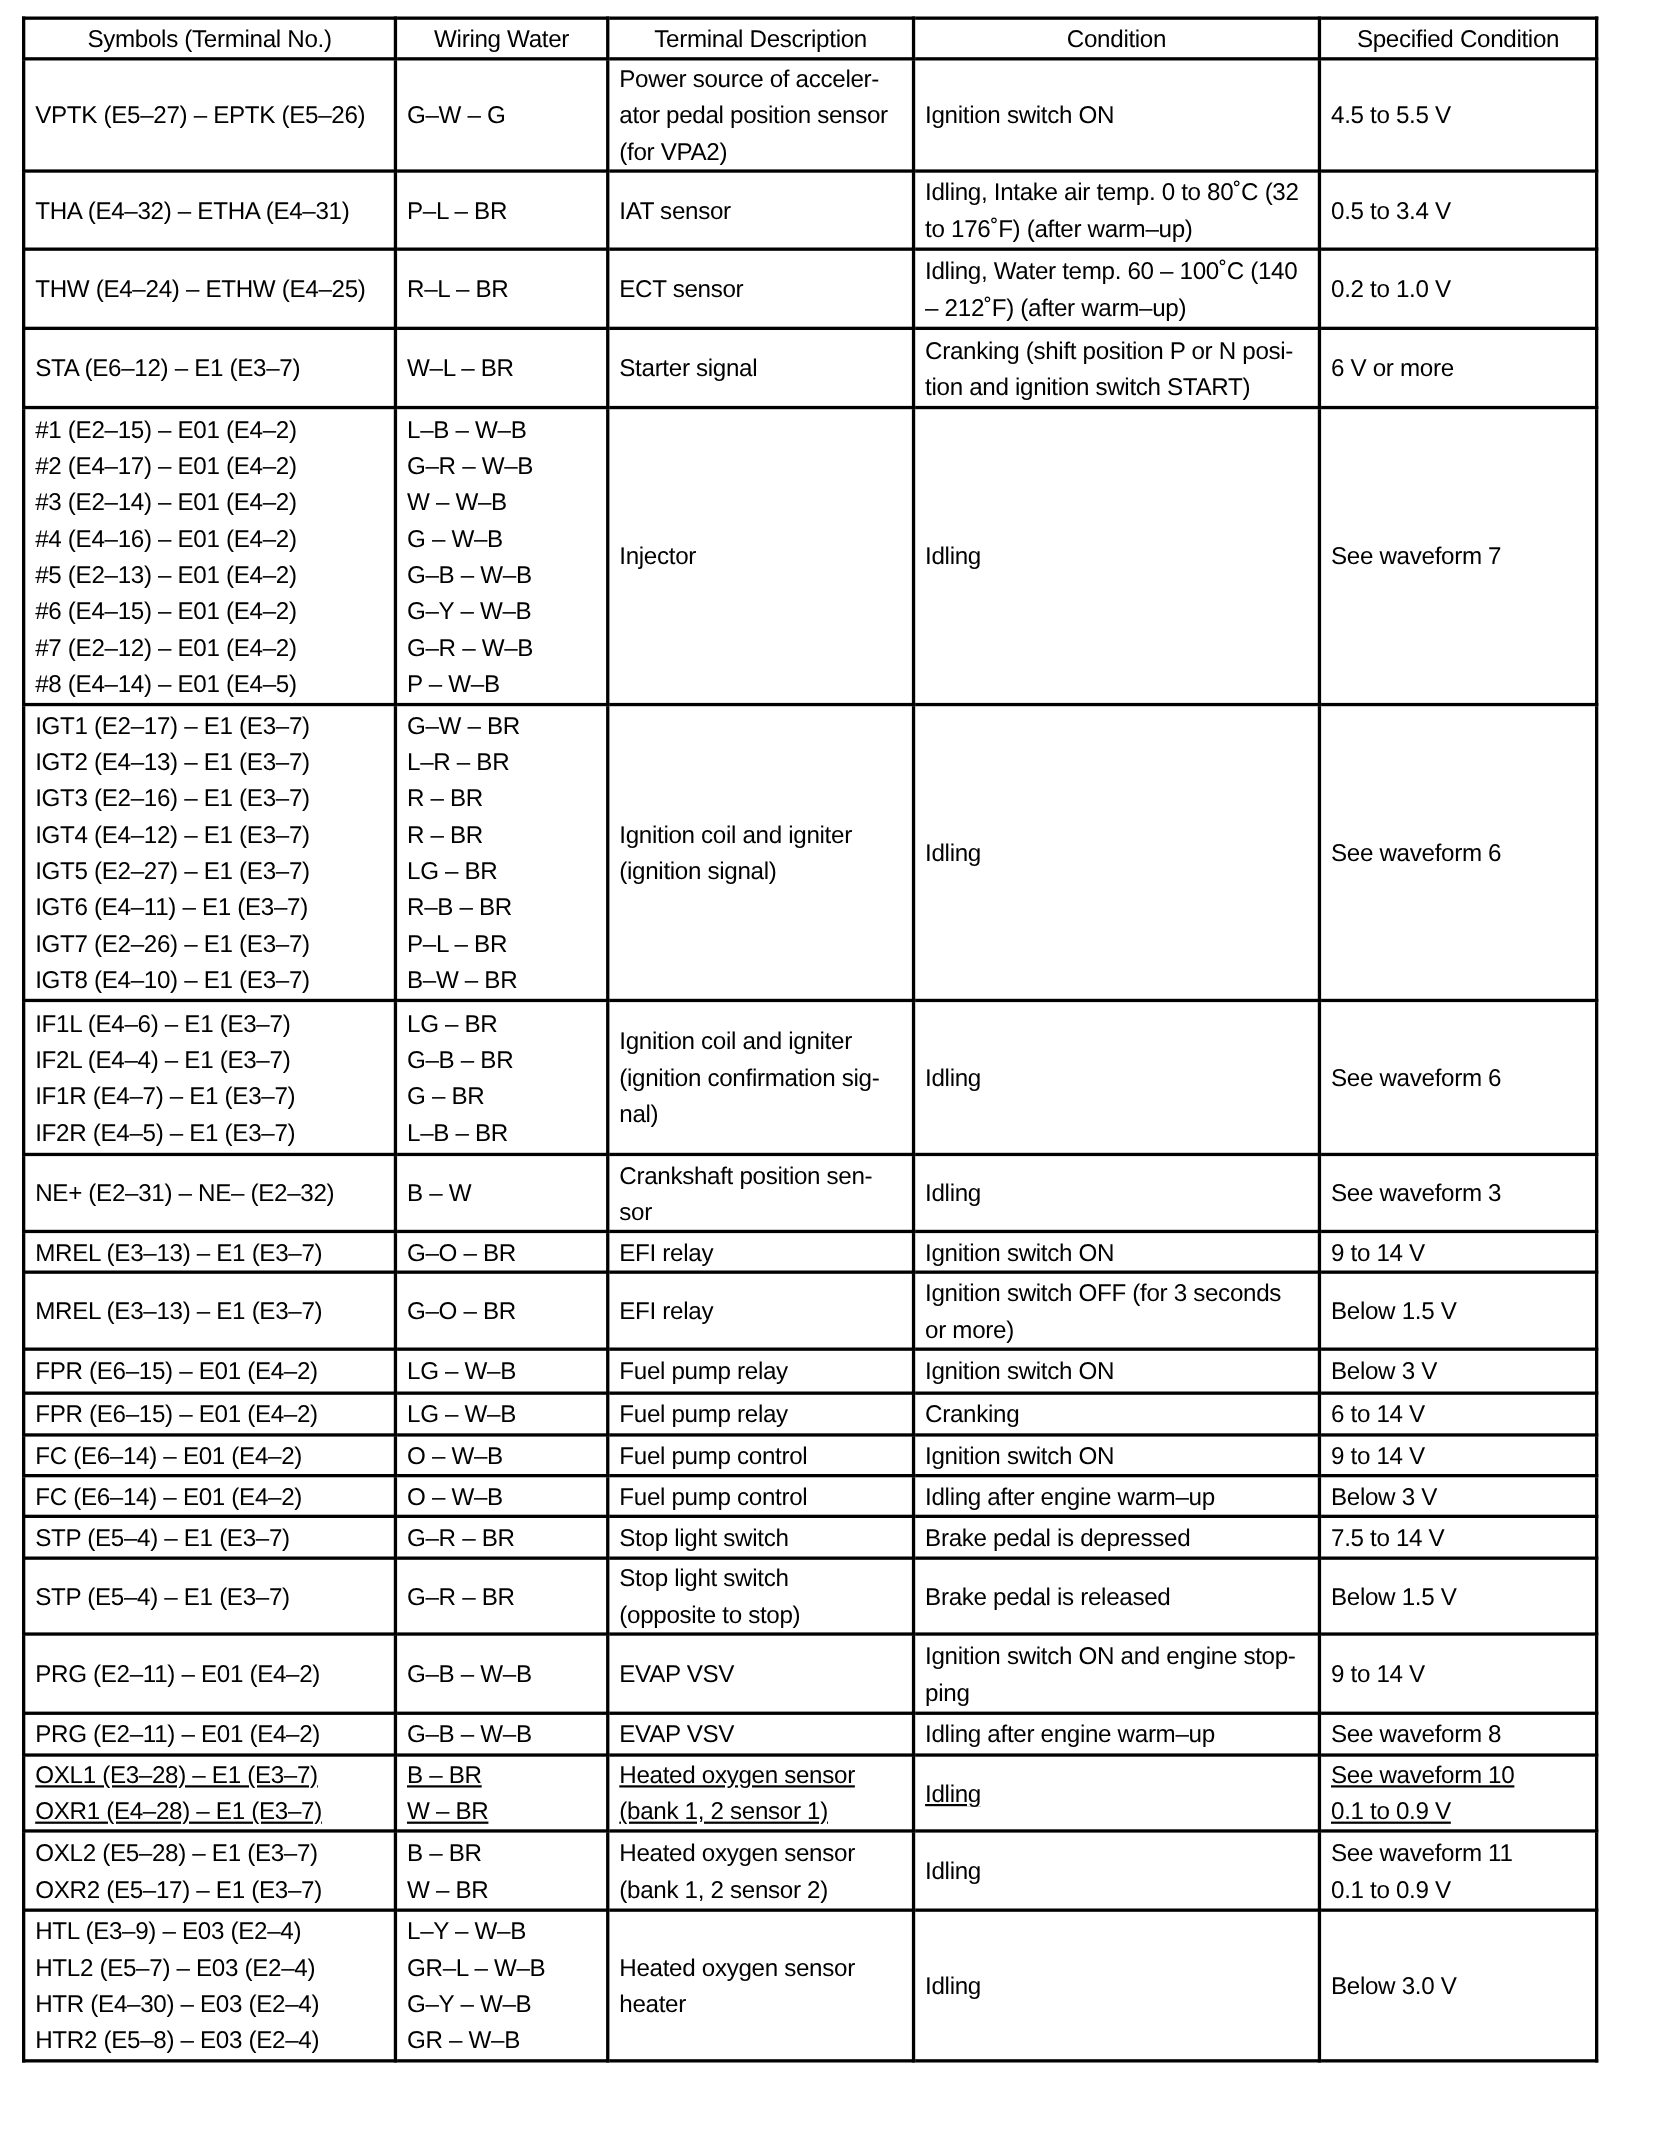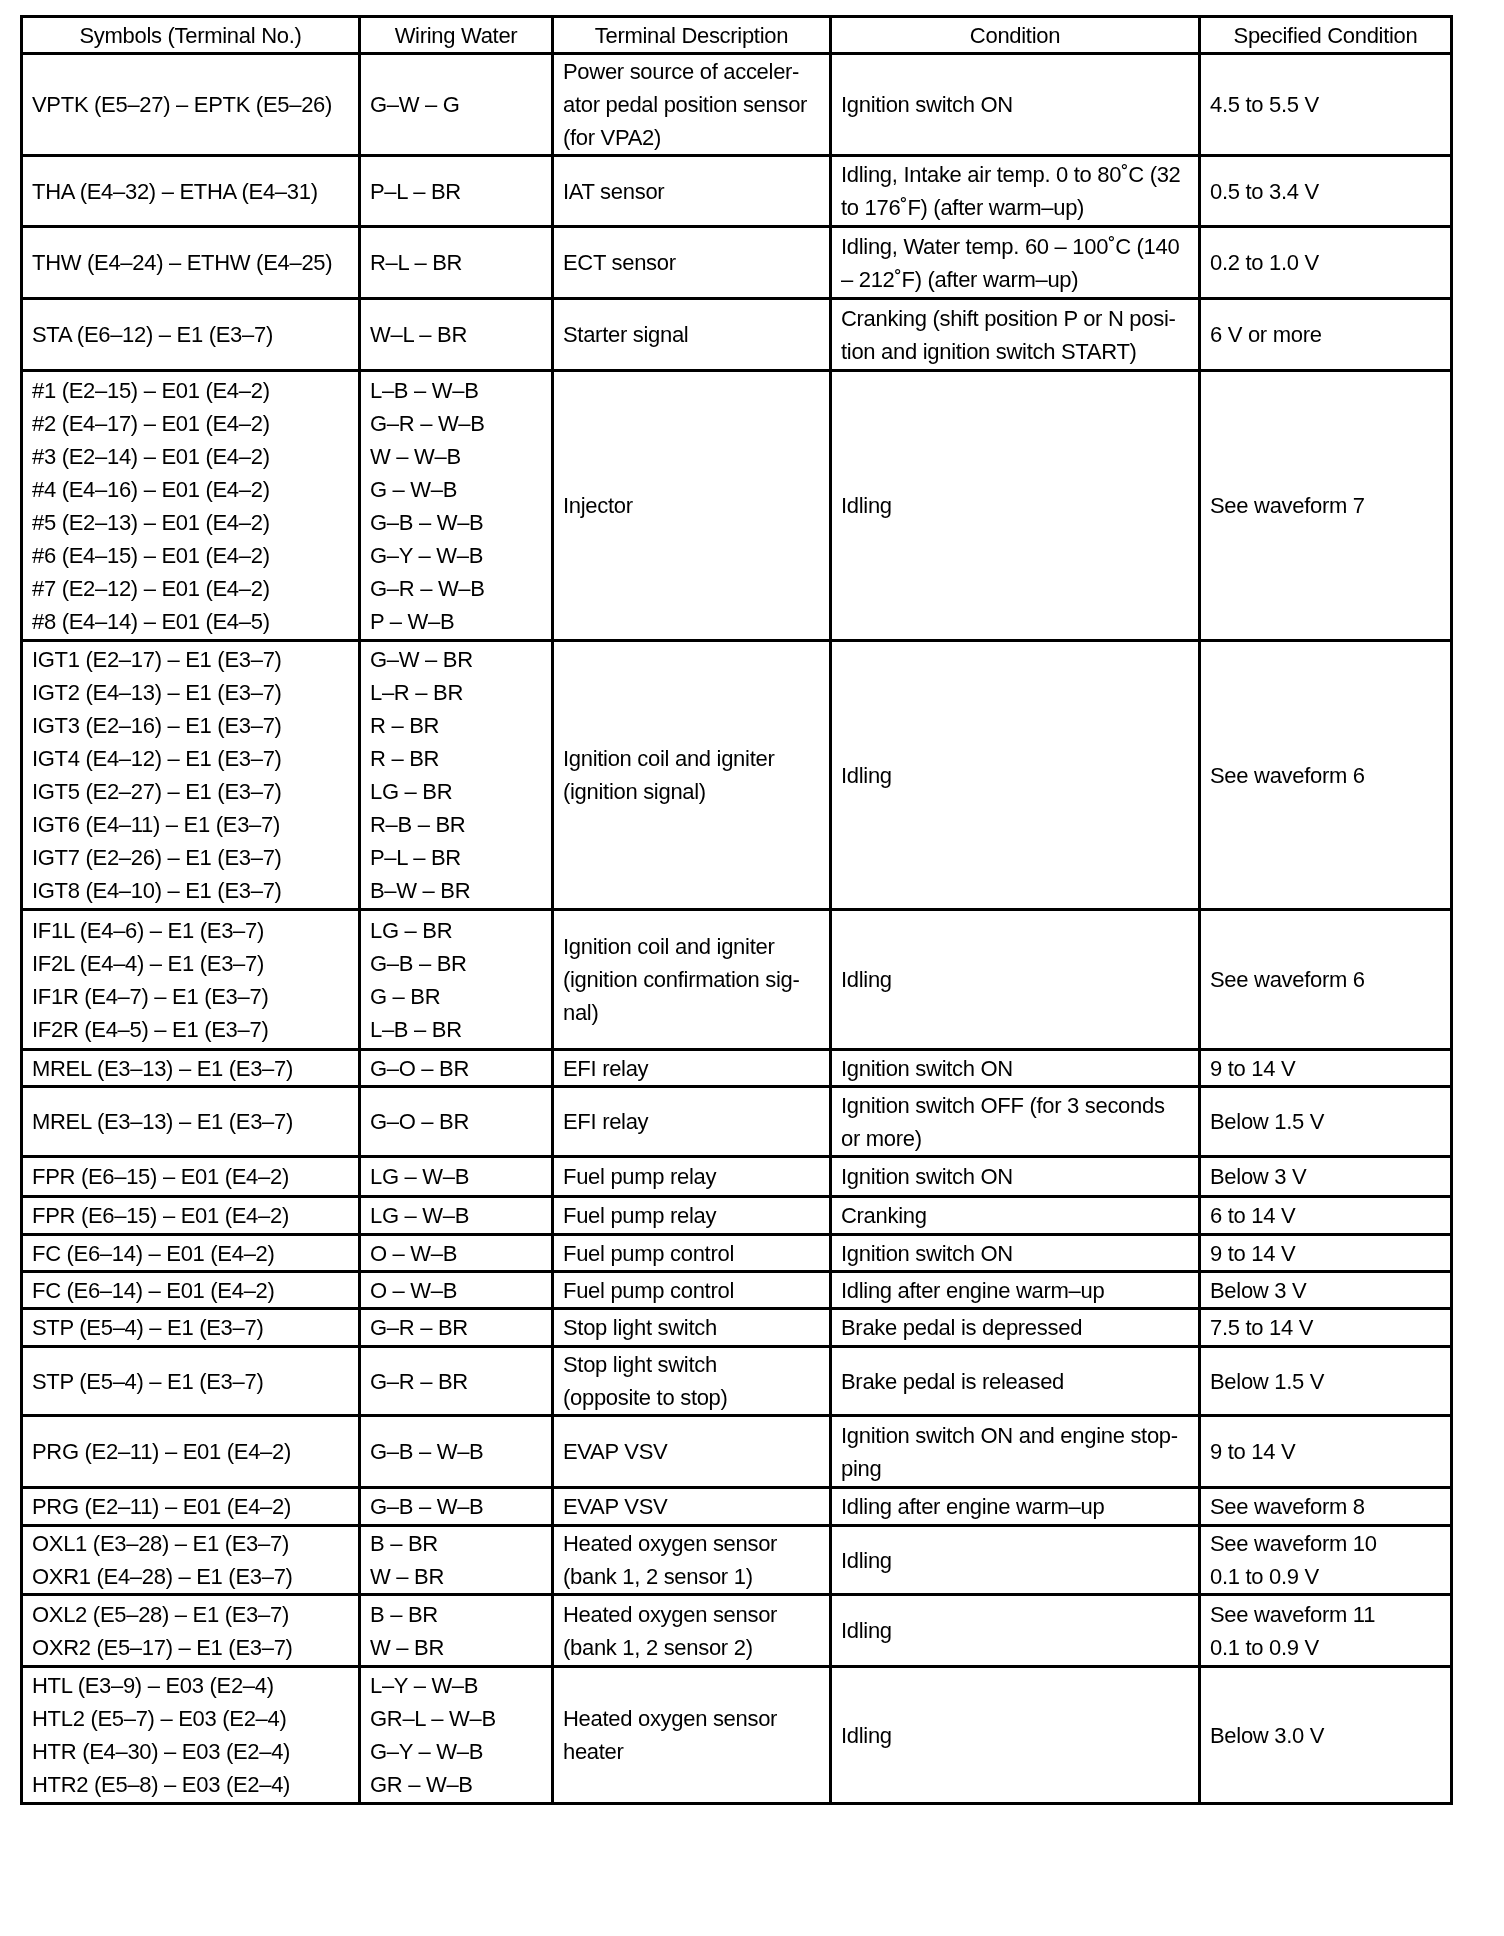--- a/index.html
+++ b/index.html
@@ -198,20 +198,38 @@
           <span class="ln">(ignition confirmation sig-</span>
           <span class="ln">nal)</span>
         </td>
         <td>
           <span class="ln">Idling</span>
         </td>
         <td>
           <span class="ln">See waveform 6</span>
         </td>
       </tr>
+      <tr style="height: 70px;">
+        <td>
+          <span class="ln">NE+ (E2–31) – NE– (E2–32)</span>
+        </td>
+        <td class="wire">
+          <span class="ln">B – W</span>
+        </td>
+        <td>
+          <span class="ln">Crankshaft position sen-</span>
+          <span class="ln">sor</span>
+        </td>
+        <td>
+          <span class="ln">Idling</span>
+        </td>
+        <td>
+          <span class="ln">See waveform 3</span>
+        </td>
+      </tr>
       <tr style="height: 37px;">
         <td>
           <span class="ln">MREL (E3–13) – E1 (E3–7)</span>
         </td>
         <td class="wire">
           <span class="ln">G–O – BR</span>
         </td>
         <td>
           <span class="ln">EFI relay</span>
         </td>
@@ -371,21 +389,21 @@
         <td>
           <span class="ln">EVAP VSV</span>
         </td>
         <td>
           <span class="ln">Idling after engine warm–up</span>
         </td>
         <td>
           <span class="ln">See waveform 8</span>
         </td>
       </tr>
-      <tr style="height: 57px;">
+      <tr style="height: 57px; text-decoration: underline;">
         <td>
           <span class="ln">OXL1 (E3–28) – E1 (E3–7)</span>
           <span class="ln">OXR1 (E4–28) – E1 (E3–7)</span>
         </td>
         <td class="wire">
           <span class="ln">B – BR</span>
           <span class="ln">W – BR</span>
         </td>
         <td>
           <span class="ln">Heated oxygen sensor</span>

